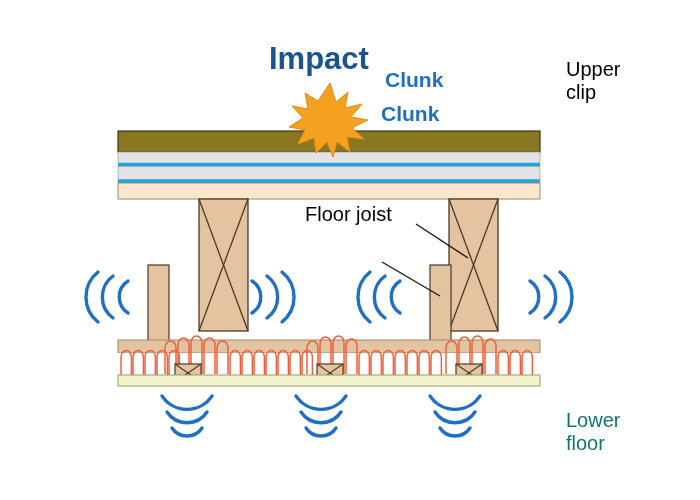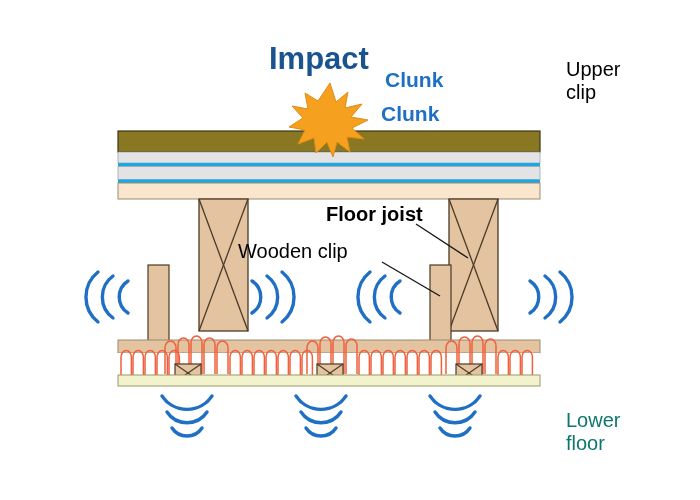--- a/index.html
+++ b/index.html
@@ -60,25 +60,24 @@
     font-size: 20px;
     color: #000000;
   }
   #lower-floor-label {
     left: 566px;
     top: 409px;
     font-size: 20px;
     color: #0f766e;
   }
   #floor-joist-label {
-    left: 326px;
+    left: 305px;
     top: 203px;
     font-size: 20px;
     color: #000000;
-    font-weight: bold;
   }
   #wooden-clip-label {
     left: 238px;
     top: 240px;
     font-size: 20px;
     color: #000000;
   }
 </style>
 </head>
 <body>
@@ -254,15 +253,14 @@
   <div class="lbl" id="clunk-label">Clunk</div>
 
   <div class="lbl" id="upper-floor-label">Upper
 clip</div>
 
   <div class="lbl" id="lower-floor-label">Lower
 floor</div>
 
   <div class="lbl" id="floor-joist-label">Floor joist</div>
 
-  <div class="lbl" id="wooden-clip-label">Wooden clip</div>
 
 </div>
 
 </body></html>

